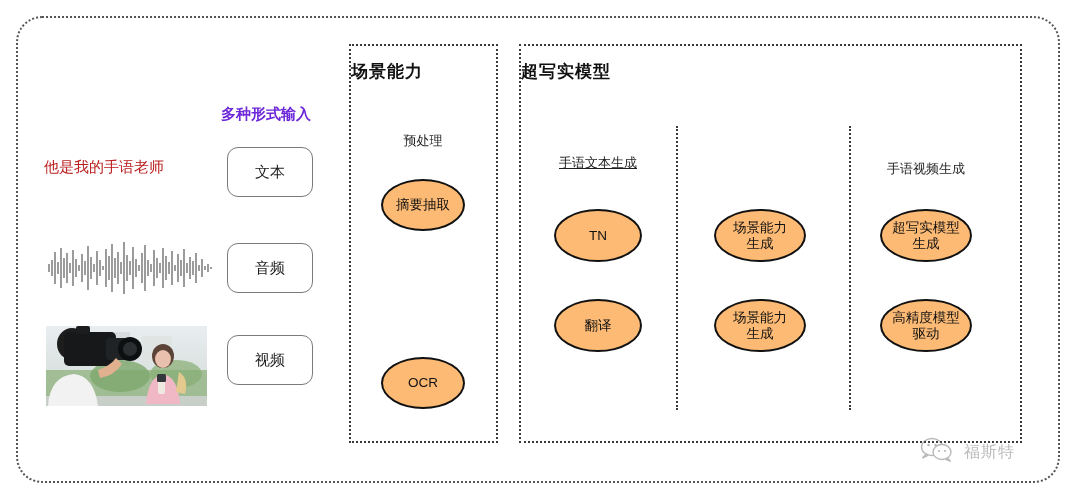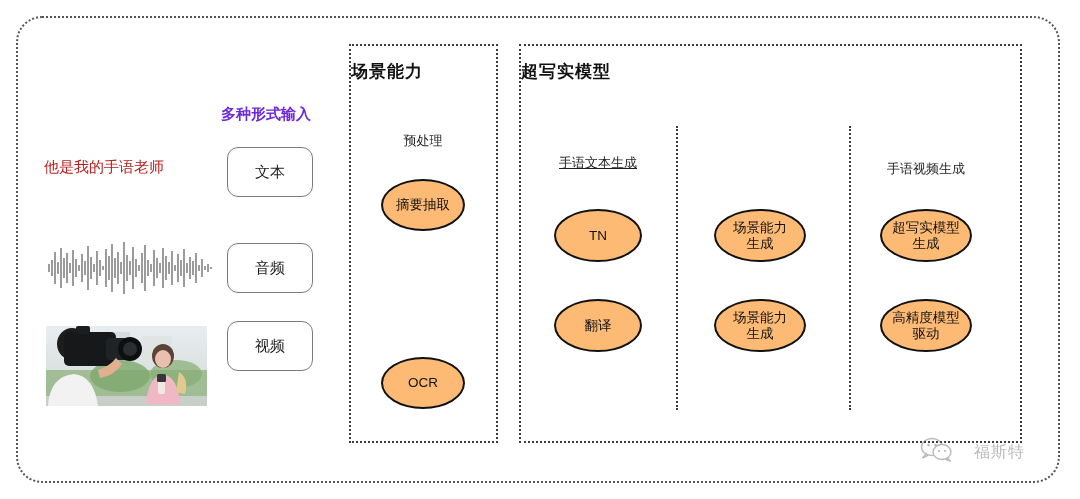--- a/index.html
+++ b/index.html
@@ -144,21 +144,21 @@
   }
   .thumb svg { display: block; }
 
   
   .watermark {
     position: absolute;
     left: 920px;
     top: 437px;
     display: flex;
     align-items: center;
-    gap: 20px;
+    gap: 10px;
     opacity: 0.48;
   }
   .watermark .wm-text {
     font-size: 16px;
     color: #6f6f6f;
     letter-spacing: 1px;
     white-space: nowrap;
   }
 </style>
 </head>
@@ -268,21 +268,21 @@
       <path d="M52 44 q12 -4 18 -12 l6 6 q-8 12 -22 14 z" fill="#e0b08f"></path>
     </svg>
   </div>
 
   <div class="pill" style="left:227px; top:147px;">
     <span>文本</span>
   </div>
   <div class="pill" style="left:227px; top:243px;">
     <span>音频</span>
   </div>
-  <div class="pill" style="left:227px; top:321px;">
+  <div class="pill" style="left:227px; top:335px;">
     <span>视频</span>
   </div>
 
   <div class="section-box" id="scene-box">
     <div class="section-title">场景能力</div>
   </div>
 
   <div class="col-header" style="left:423px; top:132px;">预处理</div>
 
   <div class="ellipse" style="left:423px; top:179px; width:84px; height:52px;">摘要抽取</div>

